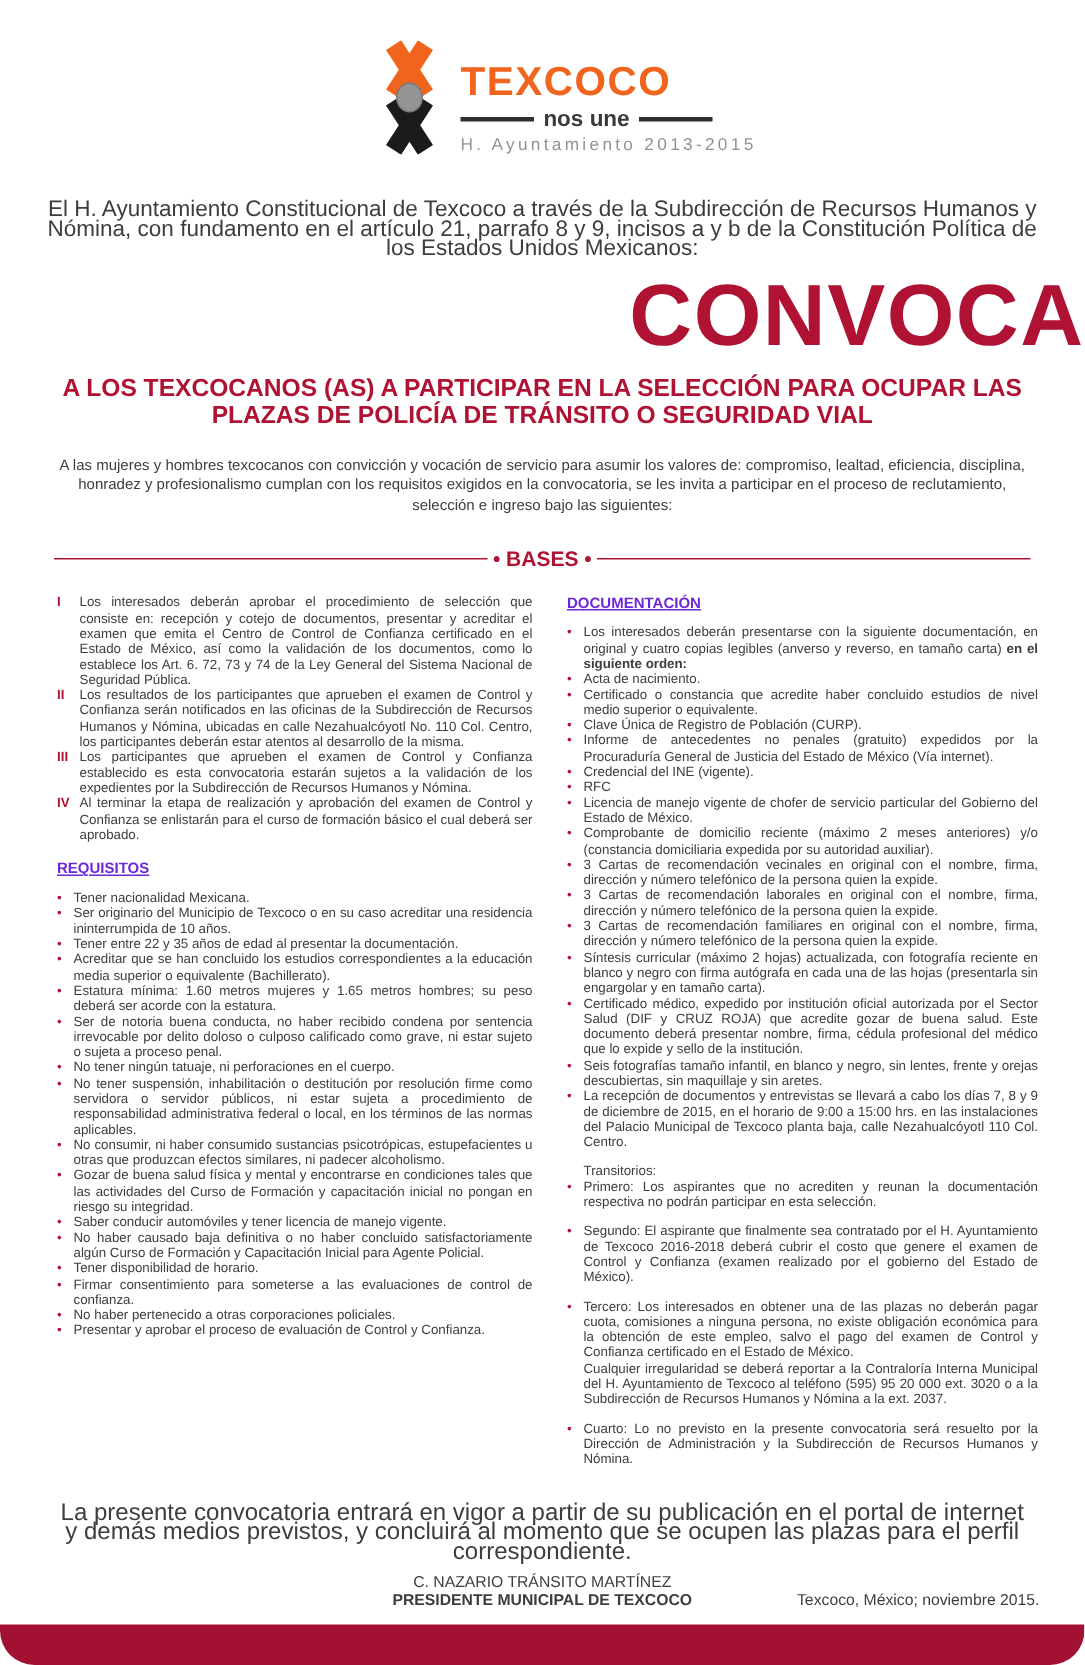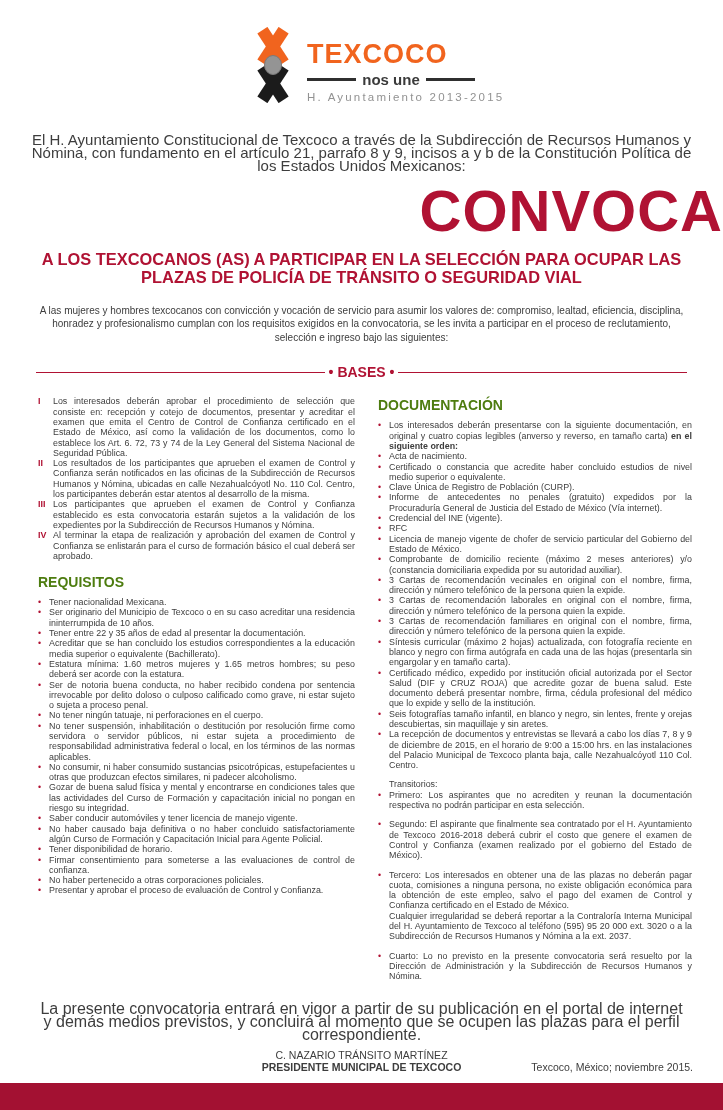--- a/index.html
+++ b/index.html
@@ -1,19 +1,19 @@
 <!DOCTYPE html>
 <html lang="es"><head>
 <meta charset="utf-8">
 <style>
   * { margin:0; padding:0; box-sizing:border-box; }
   html,body { background:#ffffff; }
   .page {
     position:relative; width:723px; height:1110px; background:#fff;
-    font-family:"Liberation Sans", sans-serif; color:#3d3d3d; overflow:hidden;
+    font-family:"Liberation Sans", sans-serif; color:#3d3d3d; overflow:hidden;border-radius:23px;
   }
   
   .logo { display:flex; justify-content:center; align-items:flex-start; padding-top:27px; gap:9px; }
   .logo-text { padding-top:14px; width:168px; }
   .brand { color:#F1641E; font-weight:bold; font-size:27px; letter-spacing:1px; line-height:1; }
   .tagline-row { display:flex; align-items:center; margin-top:4px; }
   .tagline-row .bar { flex:1; height:3px; background:#2f2f2f; }
   .tagline { color:#3a3a3a; font-weight:bold; font-size:15px; padding:0 6px; line-height:1; }
   .admin { color:#929292; font-size:11.5px; letter-spacing:2.2px; margin-top:4px; white-space:nowrap; }
   
@@ -30,21 +30,21 @@
   
   .columns { display:flex; gap:23px; margin:17px 31px 0 38px; font-size:8.9px; line-height:10.3px; }
   .col-left { width:317px; flex:none; }
   .col-right { flex:1; min-width:0; }
   .jtext { flex:1; text-align:justify; white-space:pre-line; }
   .roman-item { display:flex; }
   .roman { width:15px; flex:none; font-weight:bold; color:#B01233; }
   .bullet-item { display:flex; }
   .dot { width:11px; flex:none; color:#B01233; }
   .dot::before { content:"•"; }
-  .sec-title { color:#4d7c0f; font-weight:bold; font-size:14px; line-height:1; }
+  .sec-title { color:#6d28d9; font-weight:bold; font-size:10px; line-height:1;text-decoration:underline; }
   .req-title { margin:14px 0 8px; }
   .doc-title { margin:2px 0 8px; }
   .trans-label { margin:9px 0 0 11px; }
   .trans-list .bullet-item + .bullet-item { margin-top:9px; }
   .trans-list { margin-top:0; }
   
   .closing { position:absolute; top:1002px; left:40px; right:40px; text-align:center; font-size:16px; line-height:13px; }
   .sig-name { position:absolute; top:1049px; left:0; right:0; text-align:center; font-size:10.5px; }
   .sig-title { position:absolute; top:1061px; left:0; right:0; text-align:center; font-size:10.5px; font-weight:bold; }
   .place-date { position:absolute; top:1061px; right:30px; font-size:10.5px; }

